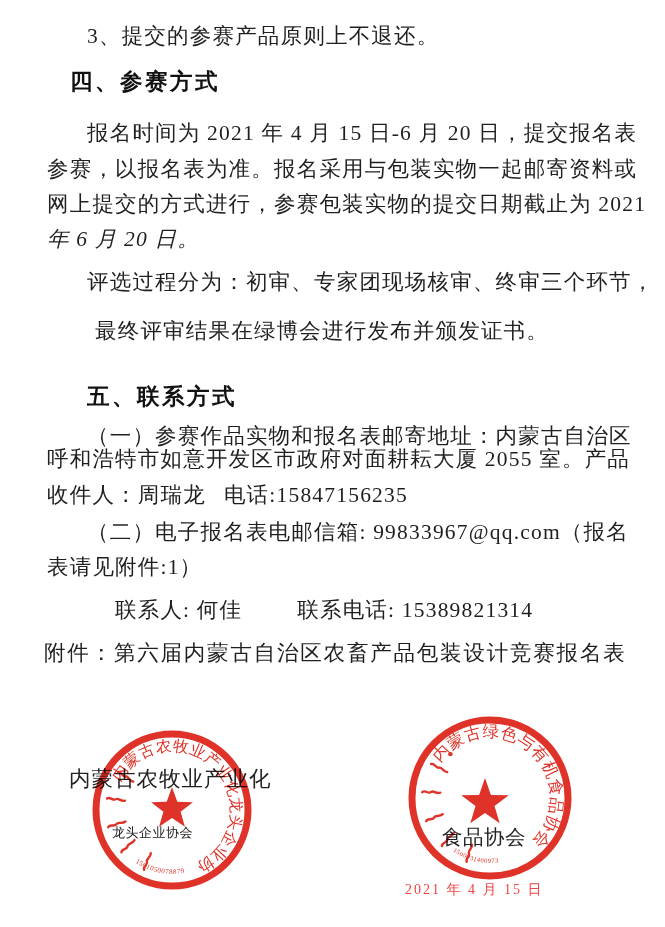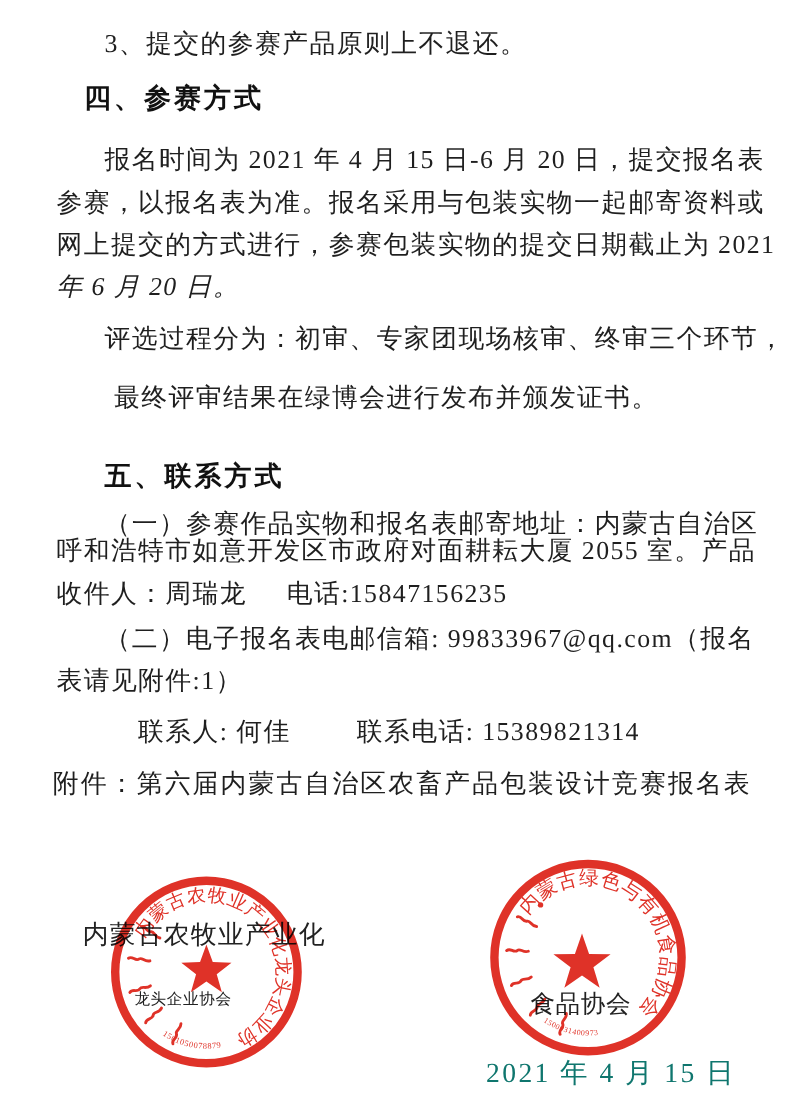--- a/index.html
+++ b/index.html
@@ -11,31 +11,31 @@
   }
   .line{
     position:absolute;white-space:nowrap;
     font-size:21.5px;line-height:1.15;letter-spacing:1.2px;
     color:#1f1f1f;
   }
   .heading{
     font-family:"Liberation Sans","DejaVu Sans",sans-serif;
     font-weight:bold;font-size:22.5px;letter-spacing:2.5px;color:#111;
   }
-  .gap-mid{display:inline-block;margin-left:33px;}
+  .gap-mid{display:inline-block;margin-left:18px;}
   .gap-wide{display:inline-block;margin-left:55px;}
   .seal{position:absolute;opacity:.93;}
   .seal text{font-family:"Liberation Serif","DejaVu Serif",serif;}
   .overlay{
     position:absolute;white-space:nowrap;color:#222;
     mix-blend-mode:multiply;line-height:1.1;
   }
   .date-line{
-    position:absolute;white-space:nowrap;color:#0f766e;
-    font-size:23px;letter-spacing:2px;line-height:1.1;
+    position:absolute;white-space:nowrap;color:#ef4444;
+    font-size:14px;letter-spacing:2px;line-height:1.1;
   }
 </style>
 </head>
 <body>
 
 <div id="page">
 
   <div class="line" style="top:24px;left:87px;">3、提交的参赛产品原则上不退还。</div>
   <div class="line heading" style="top:69px;left:70px;">四、参赛方式</div>
 

